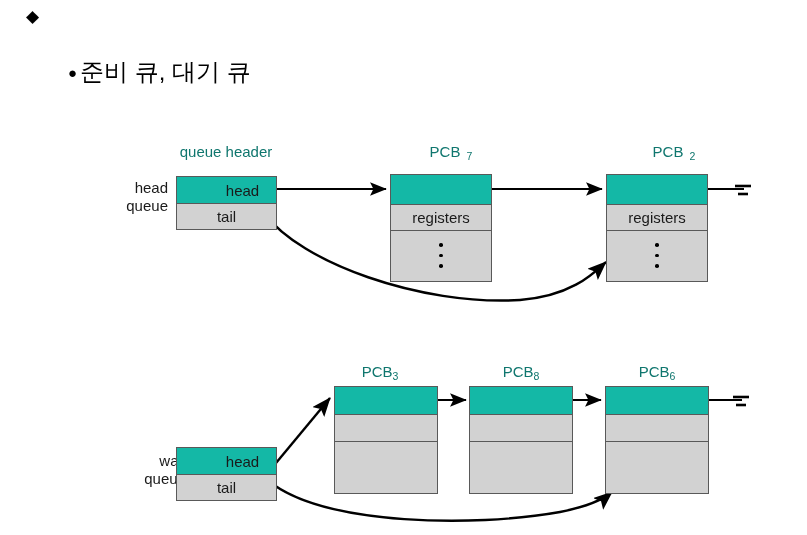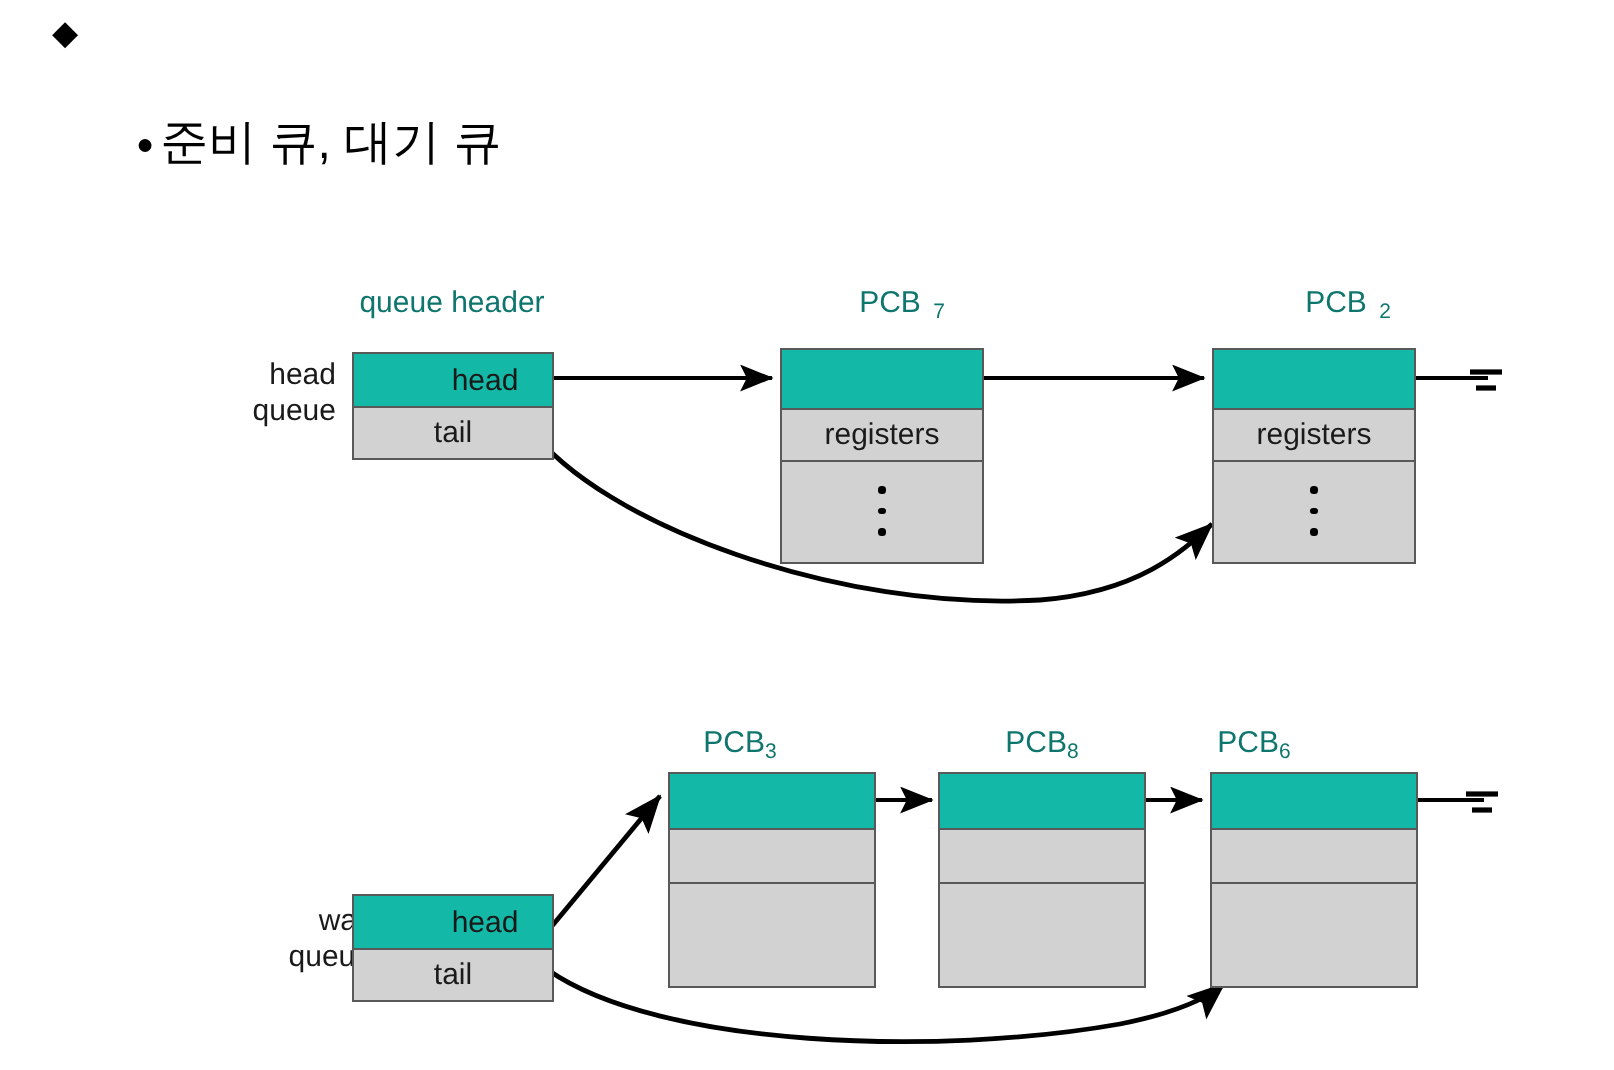--- a/index.html
+++ b/index.html
@@ -217,39 +217,39 @@
   <div class="queue-label" style="left:124px; top:452px; width:62px;">
     <div>wait</div>
     <div>queue</div>
   </div>
 
   <div class="box" style="left:176px; top:447px; width:101px; height:54px;">
     <div class="row blue divider-bottom" style="top:0; height:27px;">head</div>
     <div class="row gray" style="top:27px; height:25px;">tail</div>
   </div>
 
-  <div class="lbl center" style="left:370px; top:363px;">
+  <div class="lbl center" style="left:380px; top:363px;">
     <span>PCB</span><sub>3</sub>
   </div>
   <div class="box" style="left:334px; top:386px; width:104px; height:108px;">
     <div class="row blue divider-bottom" style="top:0; height:28px;"></div>
     <div class="row gray divider-bottom" style="top:28px; height:27px;"></div>
     <div class="row gray" style="top:55px; height:50px;"></div>
   </div>
 
   <div class="lbl center" style="left:521px; top:363px;">
     <span>PCB</span><sub>8</sub>
   </div>
   <div class="box" style="left:469px; top:386px; width:104px; height:108px;">
     <div class="row blue divider-bottom" style="top:0; height:28px;"></div>
     <div class="row gray divider-bottom" style="top:28px; height:27px;"></div>
     <div class="row gray" style="top:55px; height:50px;"></div>
   </div>
 
-  <div class="lbl center" style="left:627px; top:363px;">
+  <div class="lbl center" style="left:657px; top:363px;">
     <span>PCB</span><sub>6</sub>
   </div>
   <div class="box" style="left:605px; top:386px; width:104px; height:108px;">
     <div class="row blue divider-bottom" style="top:0; height:28px;"></div>
     <div class="row gray divider-bottom" style="top:28px; height:27px;"></div>
     <div class="row gray" style="top:55px; height:50px;"></div>
   </div>
 
 </div>
 

